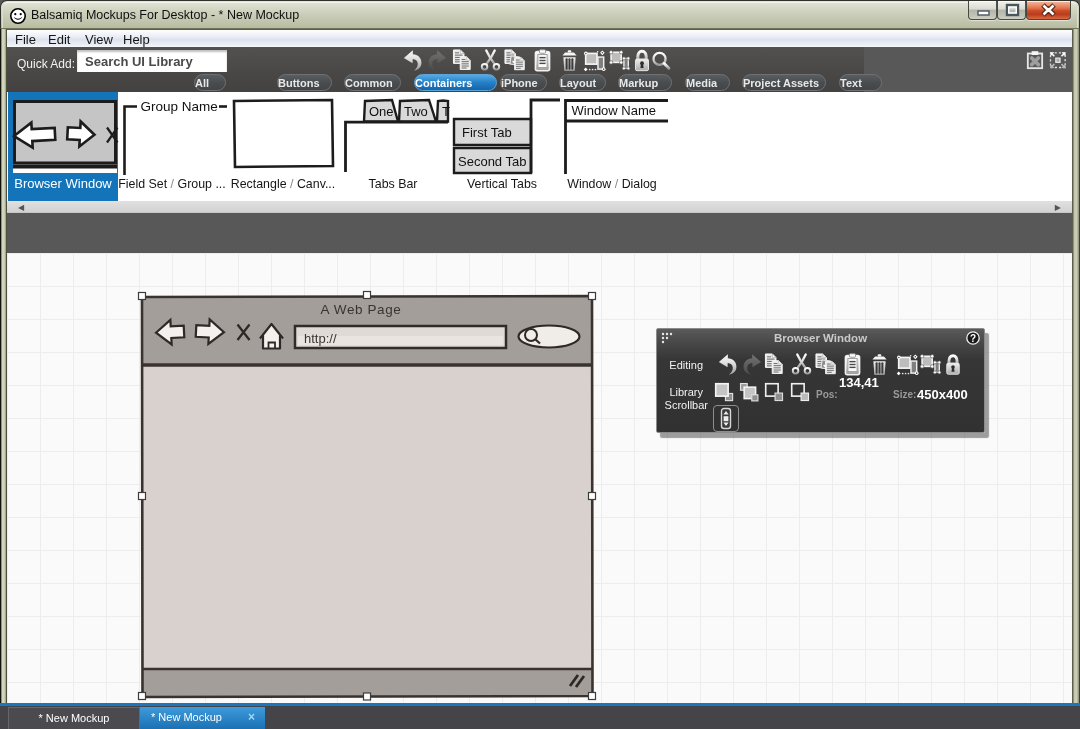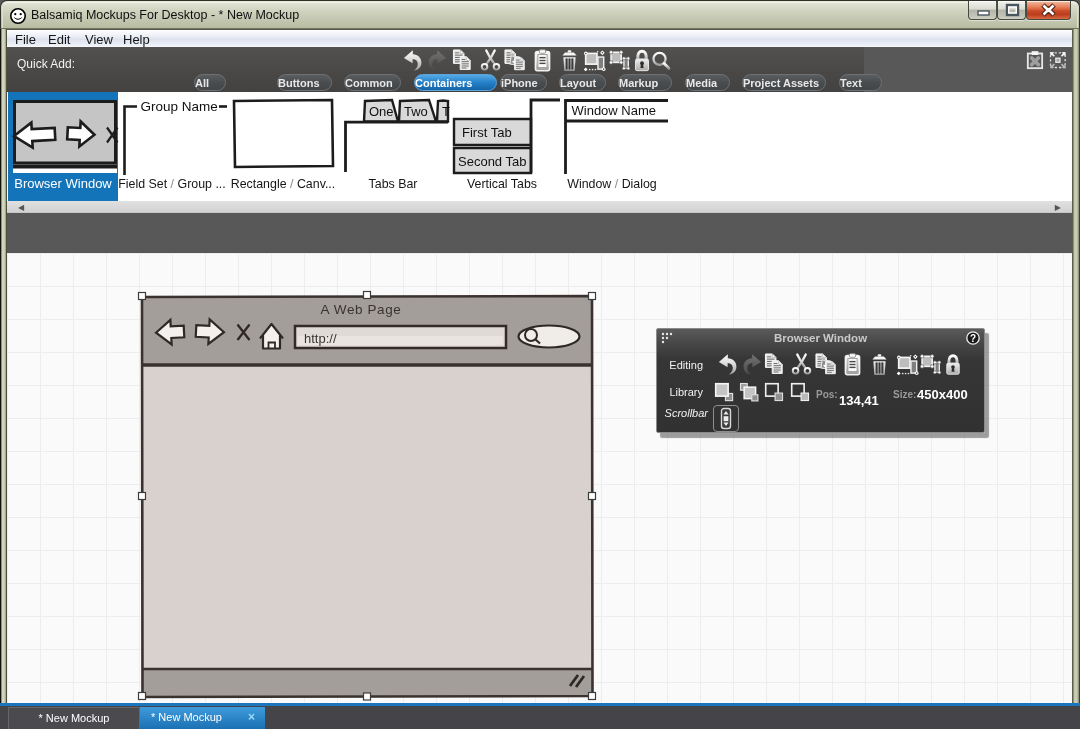--- a/index.html
+++ b/index.html
@@ -260,20 +260,23 @@
           </svg></div>
       <div class="wbtn" id="btn-close"><svg width="43" height="18" viewBox="0 0 43 18">
             <path d="M16,4 L21.5,9.5 L27,4 M16,14 L21.5,8.5 L27,14" stroke="#5A2513" stroke-width="5" fill="none"></path>
             <path d="M16.5,4.5 L21.5,9.5 L26.5,4.5 M16.5,13.5 L21.5,8.5 L26.5,13.5" stroke="#FFF" stroke-width="2.6" fill="none"></path>
           </svg></div>
     </div>
   </div>
 
   <div id="toolbar">
     <div id="quickadd-label">Quick Add:</div>
+    <div id="searchbox">
+        <span>Search UI Library</span>
+      </div>
     <div id="icons-center">
       <svg class="tbicon" style="left:400px" width="23" height="23" viewBox="0 0 24 24">
           <use href="#sym-undo"></use>
         </svg>
       <svg class="tbicon" style="left:425px" width="23" height="23" viewBox="0 0 24 24">
           <use href="#sym-redo"></use>
         </svg>
       <svg class="tbicon" style="left:451px" width="23" height="23" viewBox="0 0 24 24">
           <use href="#sym-copy"></use>
         </svg>
@@ -458,24 +461,24 @@
       <svg class="picon" style="left:82px;top:53px" width="21" height="21" viewBox="0 0 22 22">
           <use href="#sym-l2"></use>
         </svg>
       <svg class="picon" style="left:107px;top:53px" width="21" height="21" viewBox="0 0 22 22">
           <use href="#sym-l3"></use>
         </svg>
       <svg class="picon" style="left:133px;top:53px" width="21" height="21" viewBox="0 0 22 22">
           <use href="#sym-l4"></use>
         </svg>
       <div class="pkey" style="left:159px;top:60px;">Pos:</div>
-      <div class="pnum" style="left:182px;top:64px;">134,41</div>
+      <div class="pnum" style="left:182px;top:46px;">134,41</div>
       <div class="pkey" style="left:236px;top:60px;">Size:</div>
       <div class="pnum" style="left:260px;top:58px;">450x400</div>
-      <div class="plabel" style="left:0;width:51px;top:78px;font-style:italic;">Scrollbar</div>
+      <div class="plabel" style="left:0;width:51px;top:70px;">Scrollbar</div>
       <div style="position:absolute;left:56px;top:76px;width:26px;height:27px;border:1px solid #8E8E8E;border-radius:4px;">
         <svg style="position:absolute;left:1px;top:1px" width="22" height="23" viewBox="0 0 22 23">
           <rect x="6.5" y="1.5" width="9" height="20" rx="2.5" fill="#3A3A3A" stroke="#D8D8D8" stroke-width="1.4"></rect>
           <path d="M11,4 L13.6,7.4 H8.4 Z" fill="#EDEDED"></path>
           <path d="M11,19 L13.6,15.6 H8.4 Z" fill="#EDEDED"></path>
           <rect x="8.6" y="9.2" width="4.8" height="5" fill="#EDEDED"></rect>
         </svg>
       </div>
     </div>
   </div>

